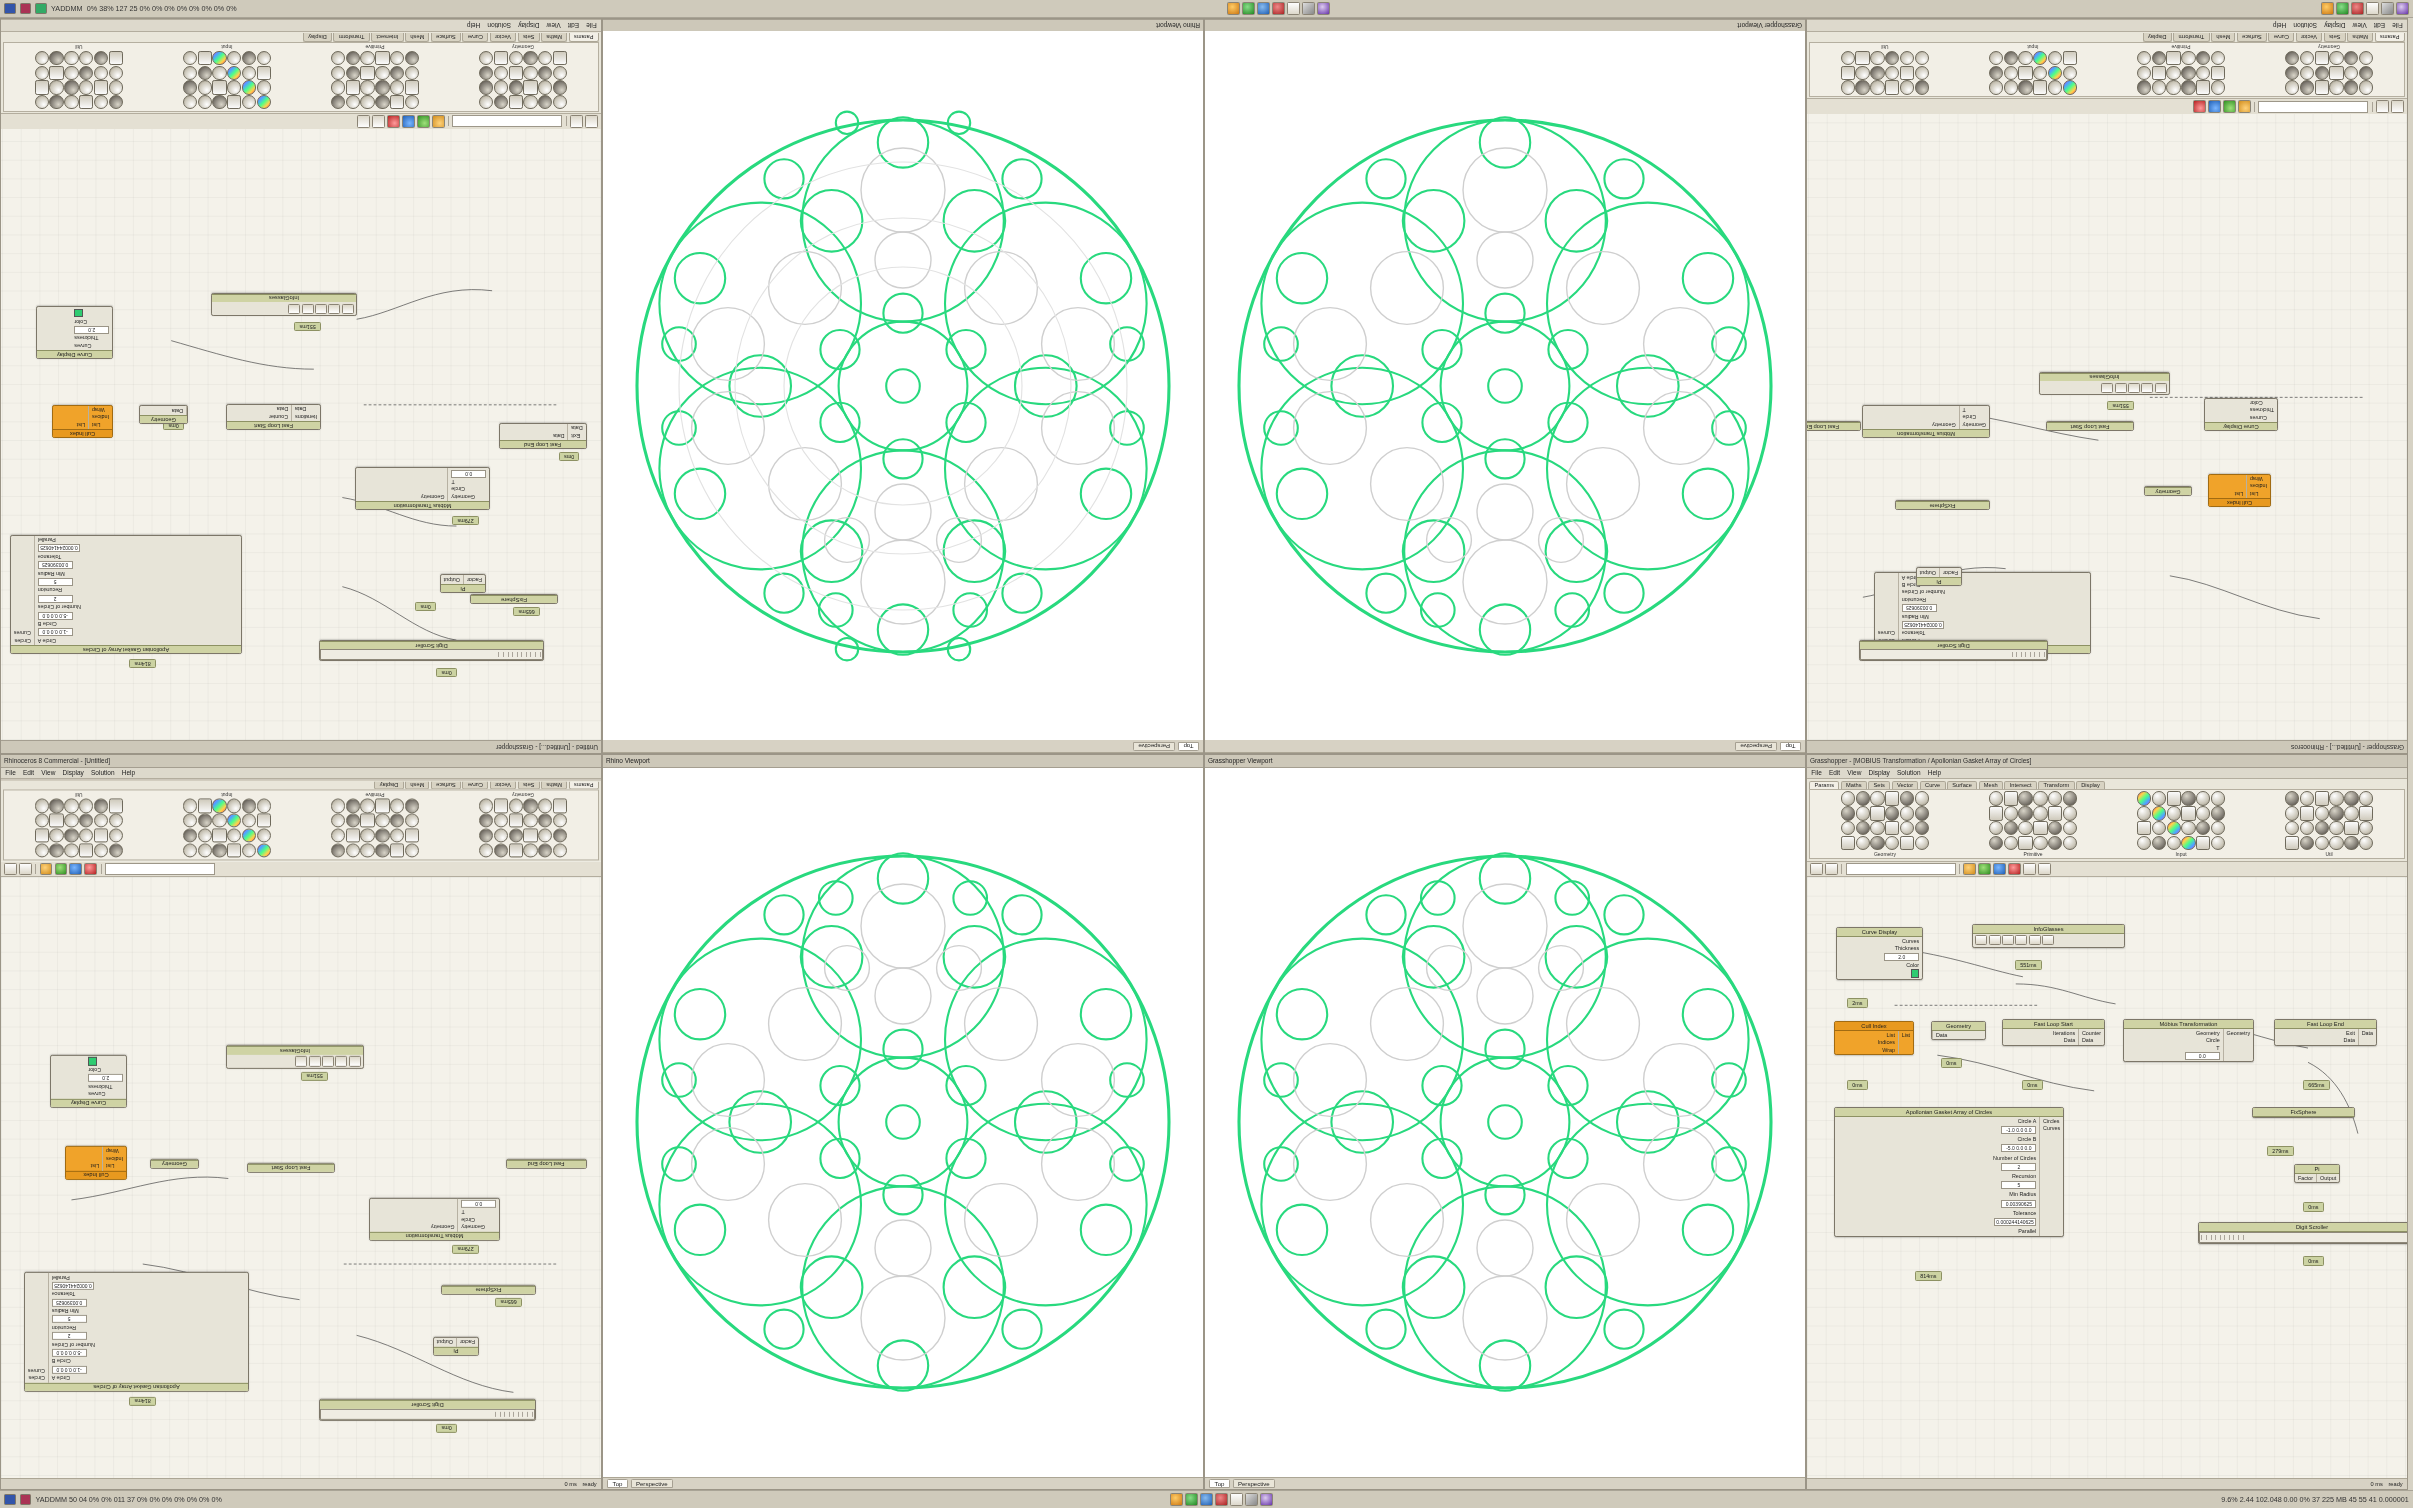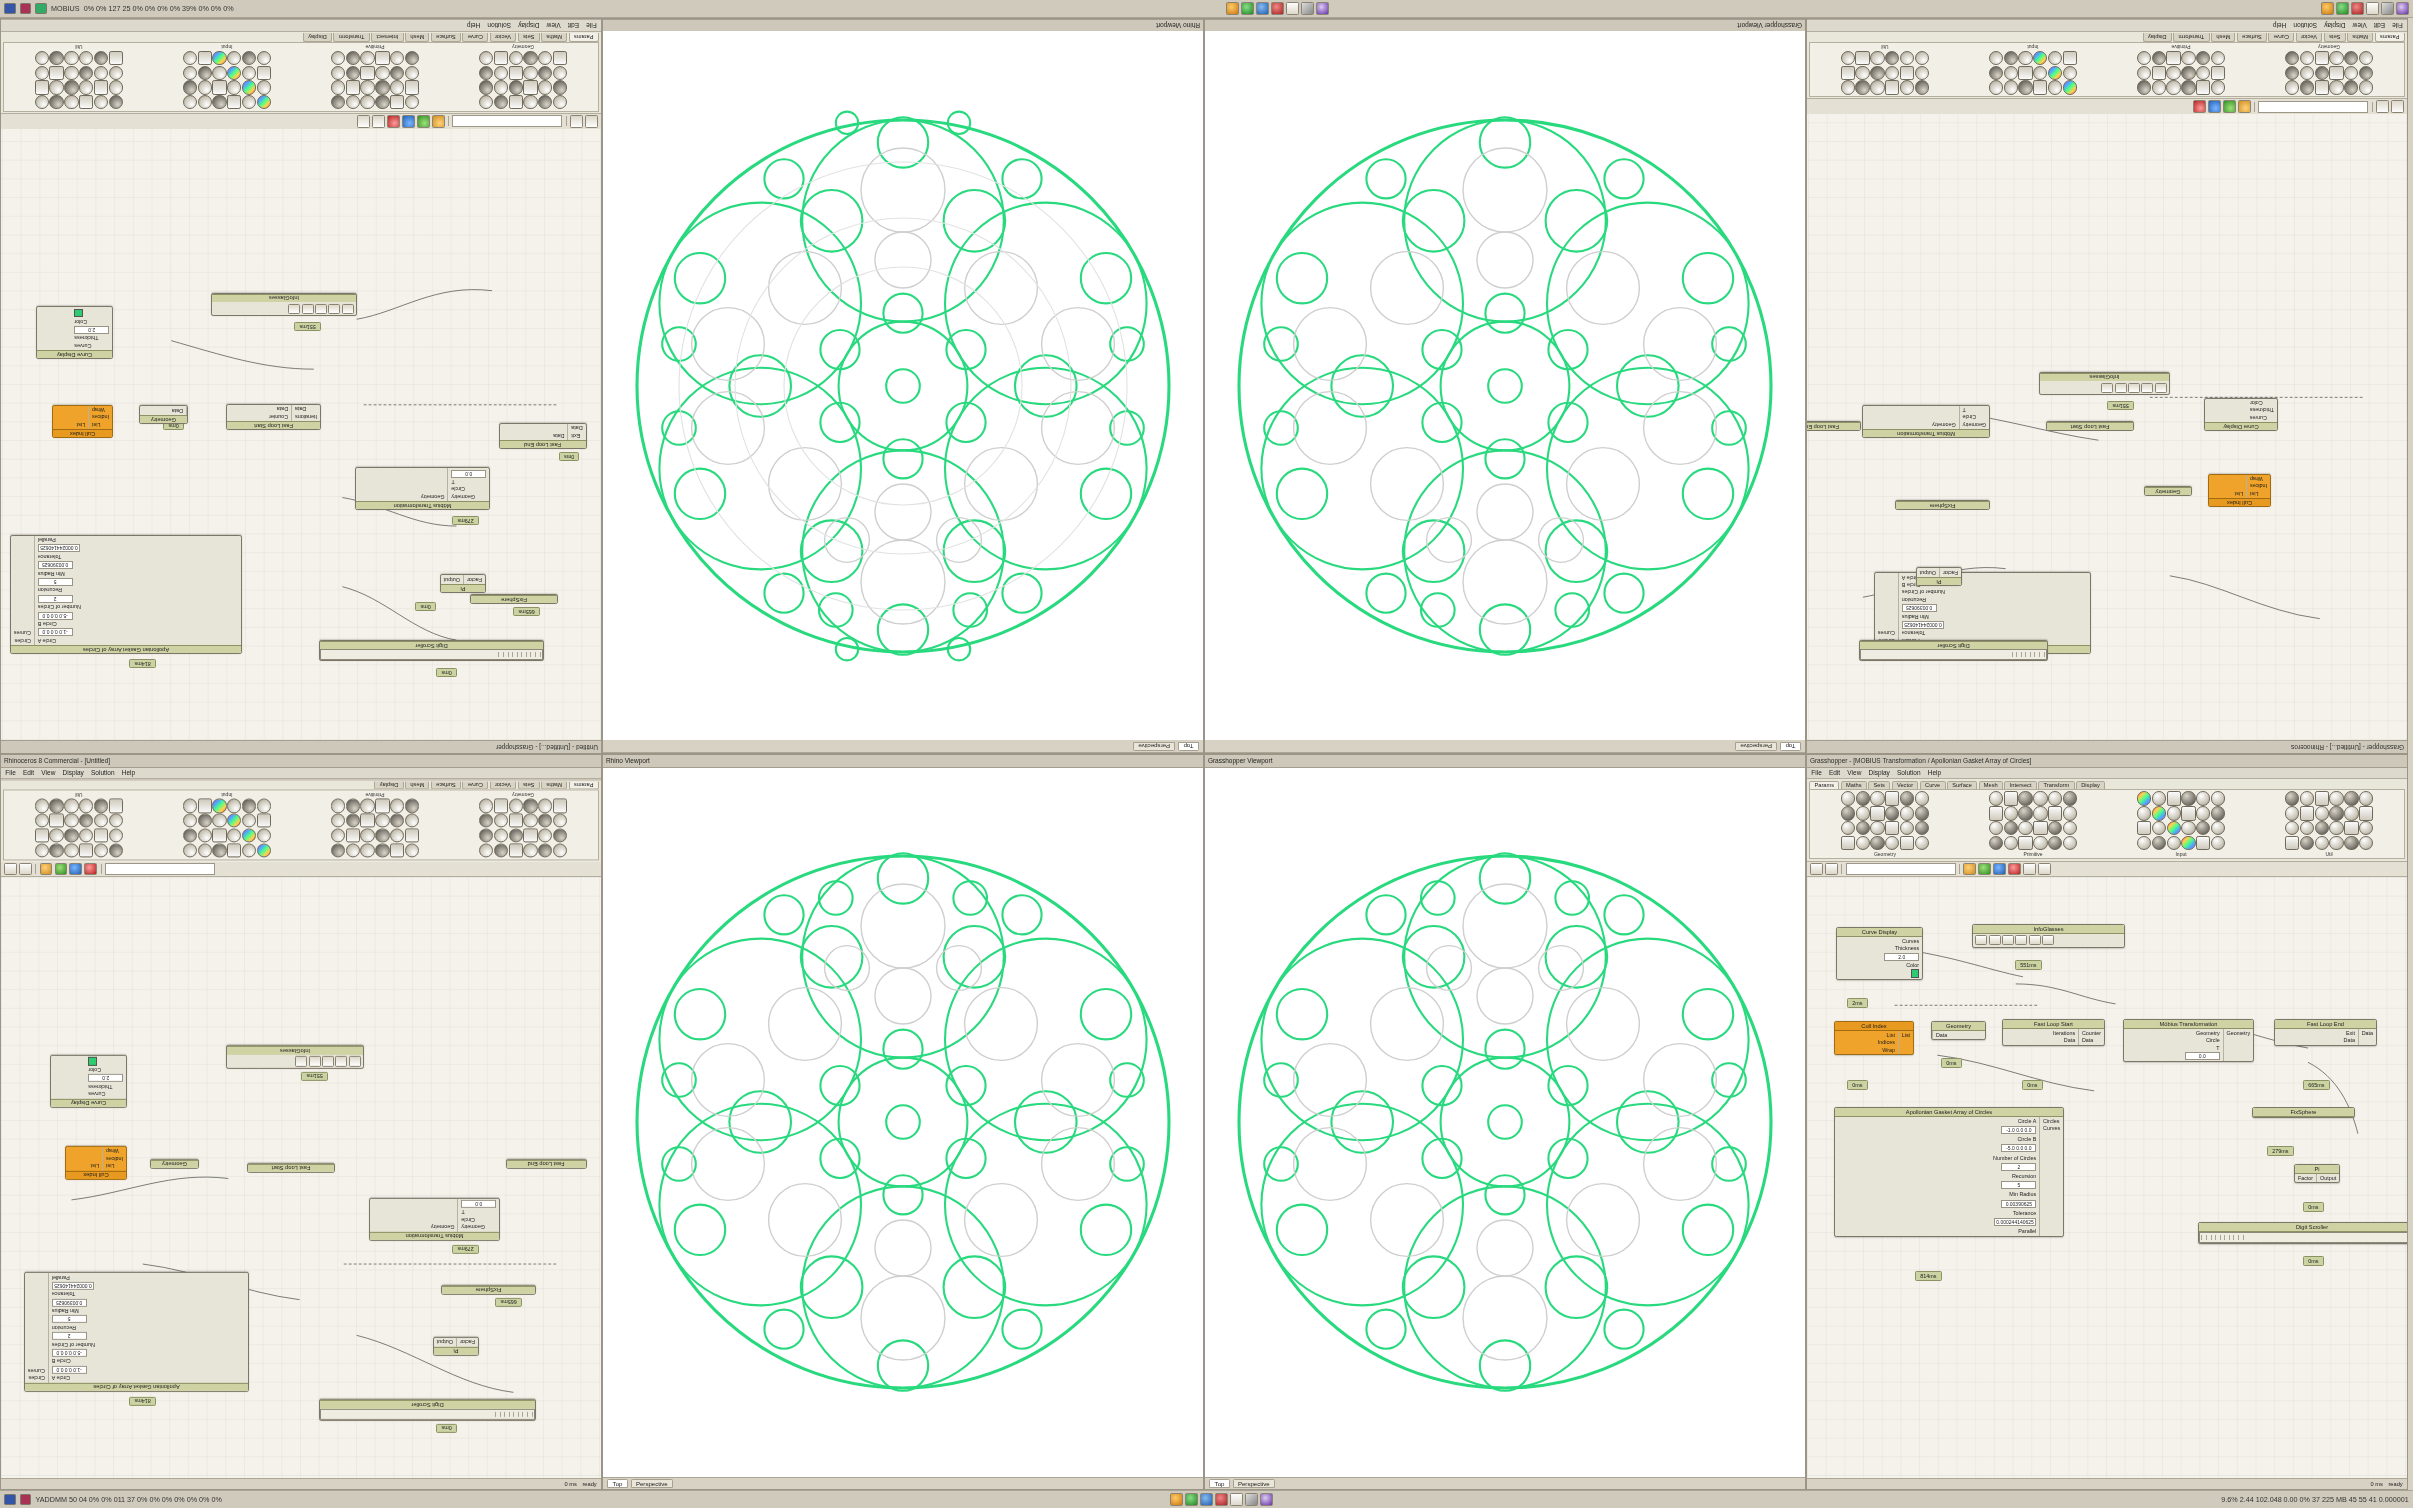--- a/index.html
+++ b/index.html
@@ -92,22 +92,22 @@
 </style>
 </head>
 <body>
 
 <div class="app">
 
   <div class="osbar">
     <span class="swatch" style="background:#3355aa"></span>
     <span class="swatch" style="background:#aa3355"></span>
     <span class="swatch" style="background:#33aa66"></span>
-    <span class="lbl">MOBIUS</span>
-    <span class="lbl">0% 0% 127 25  0% 0% 0% 0% 39% 0% 0% 0%</span>
+    <span class="lbl">YADDMM</span>
+    <span class="lbl">0% 38% 127 25  0% 0% 0% 0% 0% 0% 0% 0%</span>
     <span class="spacer"></span>
     <span class="group">
       <span class="tinyicon" style="background:radial-gradient(circle at 40% 35%,#ffcc66,#cc7711)"></span>
       <span class="tinyicon" style="background:radial-gradient(circle at 40% 35%,#88dd88,#228822)"></span>
       <span class="tinyicon" style="background:radial-gradient(circle at 40% 35%,#88bbee,#1f5fb5)"></span>
       <span class="tinyicon" style="background:radial-gradient(circle at 40% 35%,#ee8888,#aa2222)"></span>
       <span class="tinyicon"></span>
       <span class="tinyicon" style="background:linear-gradient(135deg,#ddd,#888)"></span>
       <span class="tinyicon" style="background:radial-gradient(circle at 40% 35%,#ddccee,#6633aa)"></span>
     </span>

